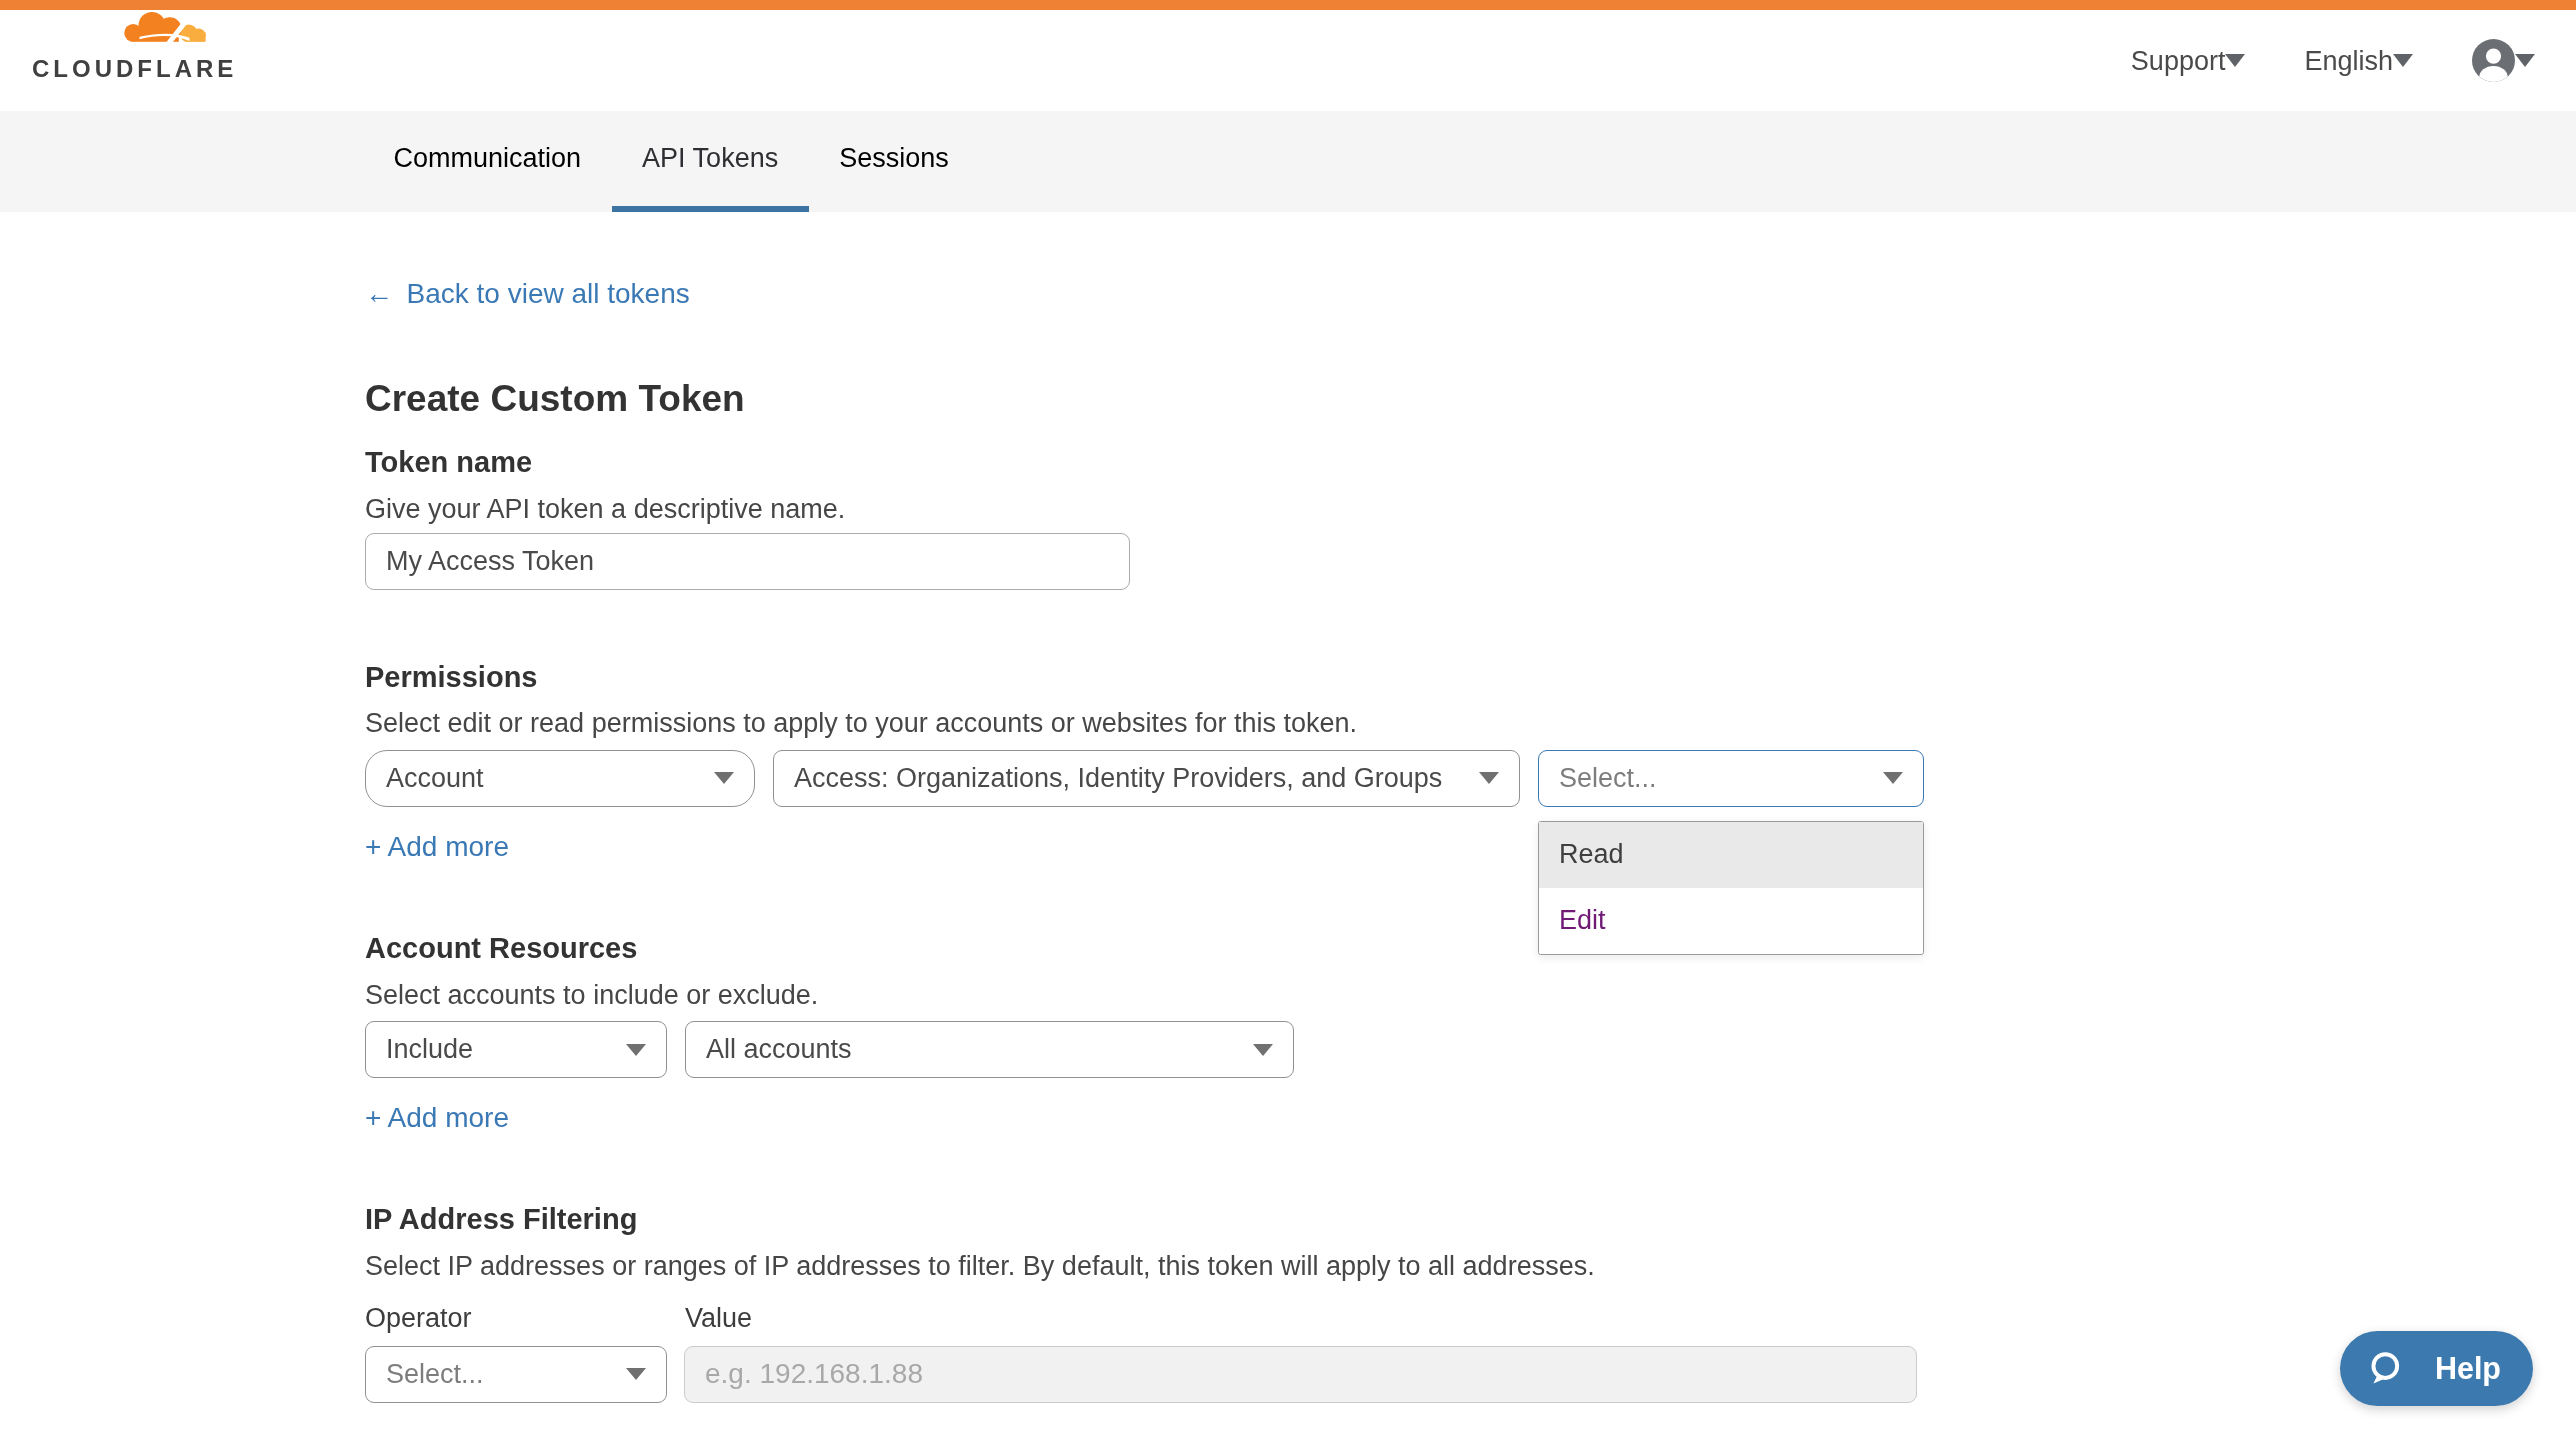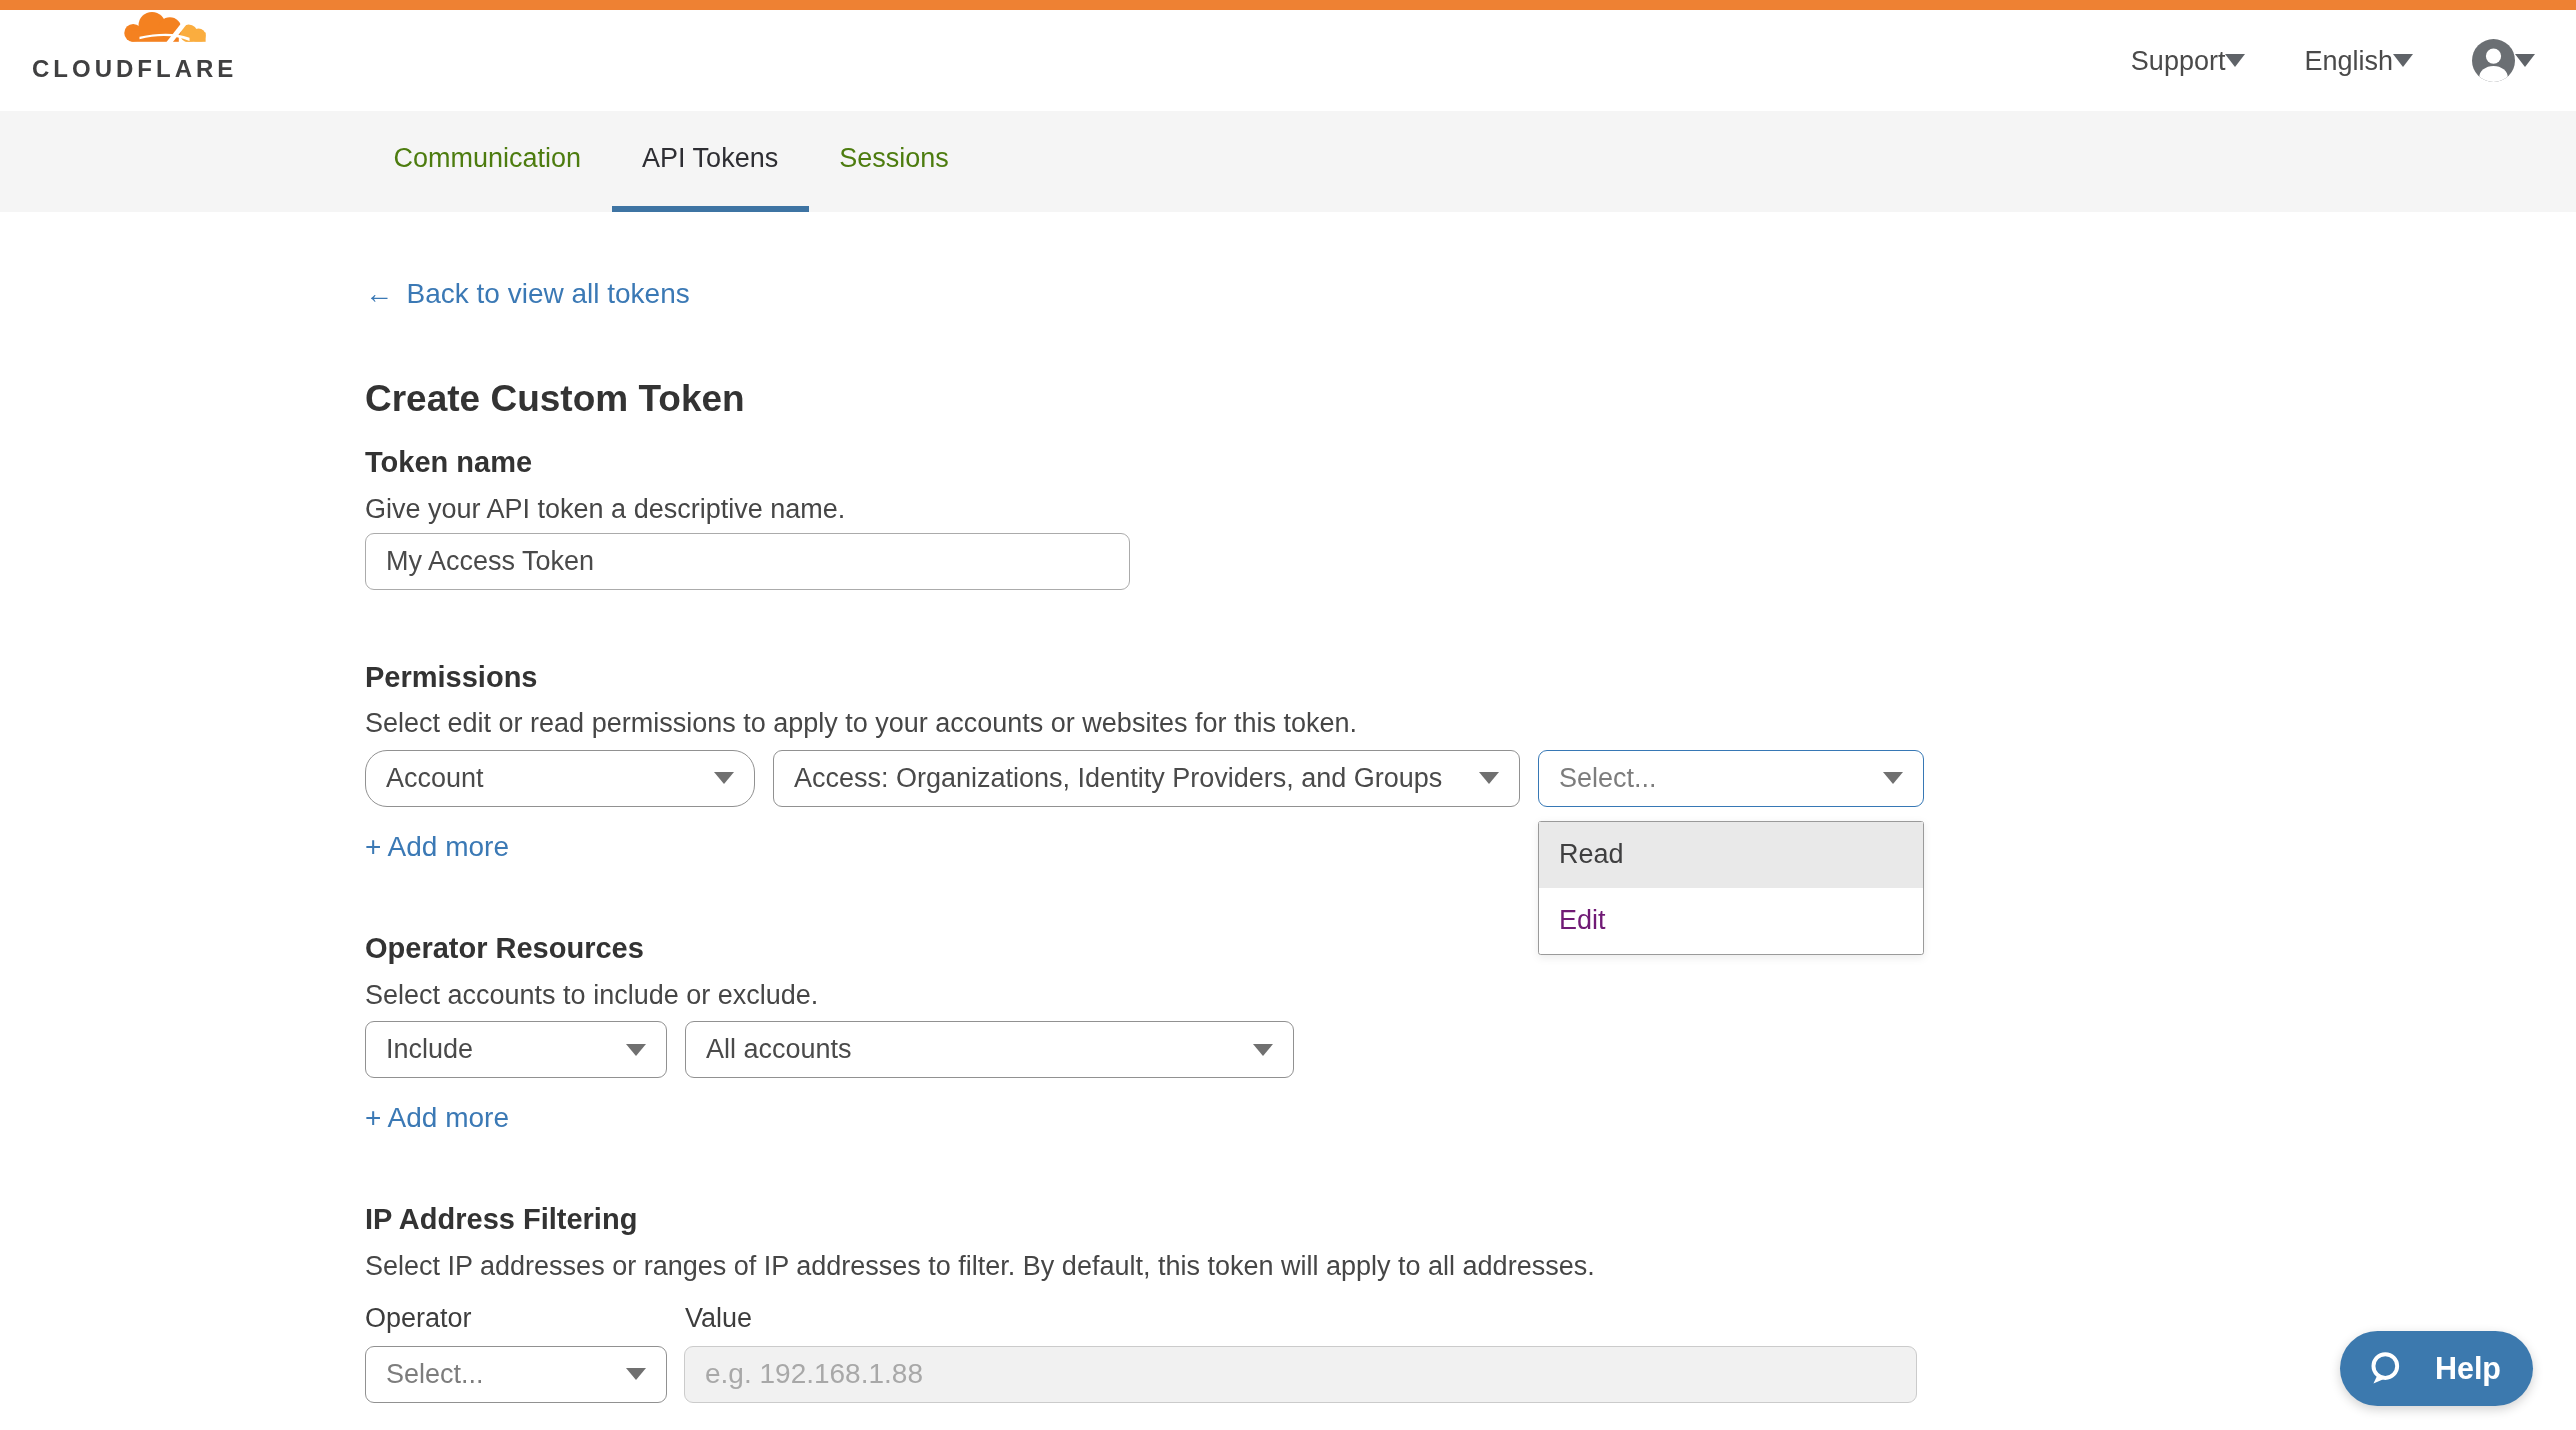--- a/index.html
+++ b/index.html
@@ -18,21 +18,21 @@
   header { height: 101px; background: #fff; display: flex; padding: 0 41px 0 32px; }
   .logo { display: flex; flex-direction: column; align-items: flex-start; cursor: pointer; }
   .logo svg.cloud { width: 93px; height: 45px; margin-left: 86px; display: block; }
   .logo-text { font-size: 24px; font-weight: 700; letter-spacing: 4px; color: #404041; margin-top: 0px; line-height: 27px; }
   .header-right { margin-left: auto; display: flex; align-items: center; gap: 59px; }
   .header-item { display: flex; align-items: center; gap: 0; font-size: 27px; color: #4a4a4a; cursor: pointer; line-height: 32px; }
   .caret { width: 0; height: 0; border-left: 10.8px solid transparent; border-right: 10.8px solid transparent; border-top: 13.5px solid #5f6368; }
 
   
   nav { height: 101px; background: #F5F5F5; display: flex; padding-left: 363px; }
-  .tab { display: flex; align-items: center; padding: 0 30.5px; font-size: 27px; color: #4d7c0f;
+  .tab { display: flex; align-items: center; padding: 0 30.5px; font-size: 27px; color: #000000;
          cursor: pointer; border-bottom: 6.3px solid transparent; }
   .tab.active { color: #2e2e33; border-bottom-color: #3E74A3; }
 
   
   main { padding-left: 365px; }
   .back-link { display: inline-flex; align-items: center; gap: 13.5px; margin-top: 66px;
                font-size: 28px; line-height: 32px; color: #3B79B5; cursor: pointer; text-decoration: none; }
   h1 { margin: 67px 0 0; font-size: 37px; line-height: 43px; font-weight: 600; color: #333; }
   .section-h { margin: 0; font-size: 29px; line-height: 36px; font-weight: 600; color: #333; }
   .mt-token { margin-top: 24px; }
@@ -165,21 +165,21 @@
       </div>
       <div class="menu">
         <div class="menu-item highlighted">Read</div>
         <div class="menu-item">Edit</div>
       </div>
     </div>
   </div>
   <span class="add-more">+ Add more</span>
 
   
-  <h2 class="section-h mt-section2">Operator Resources</h2>
+  <h2 class="section-h mt-section2">Account Resources</h2>
   <div class="desc">Select accounts to include or exclude.</div>
   <div class="row">
     <div class="select w-mode">
       <span>Include</span>
       <span class="caret"></span>
     </div>
     <div class="select w-accounts">
       <span>All accounts</span>
       <span class="caret"></span>
     </div>

